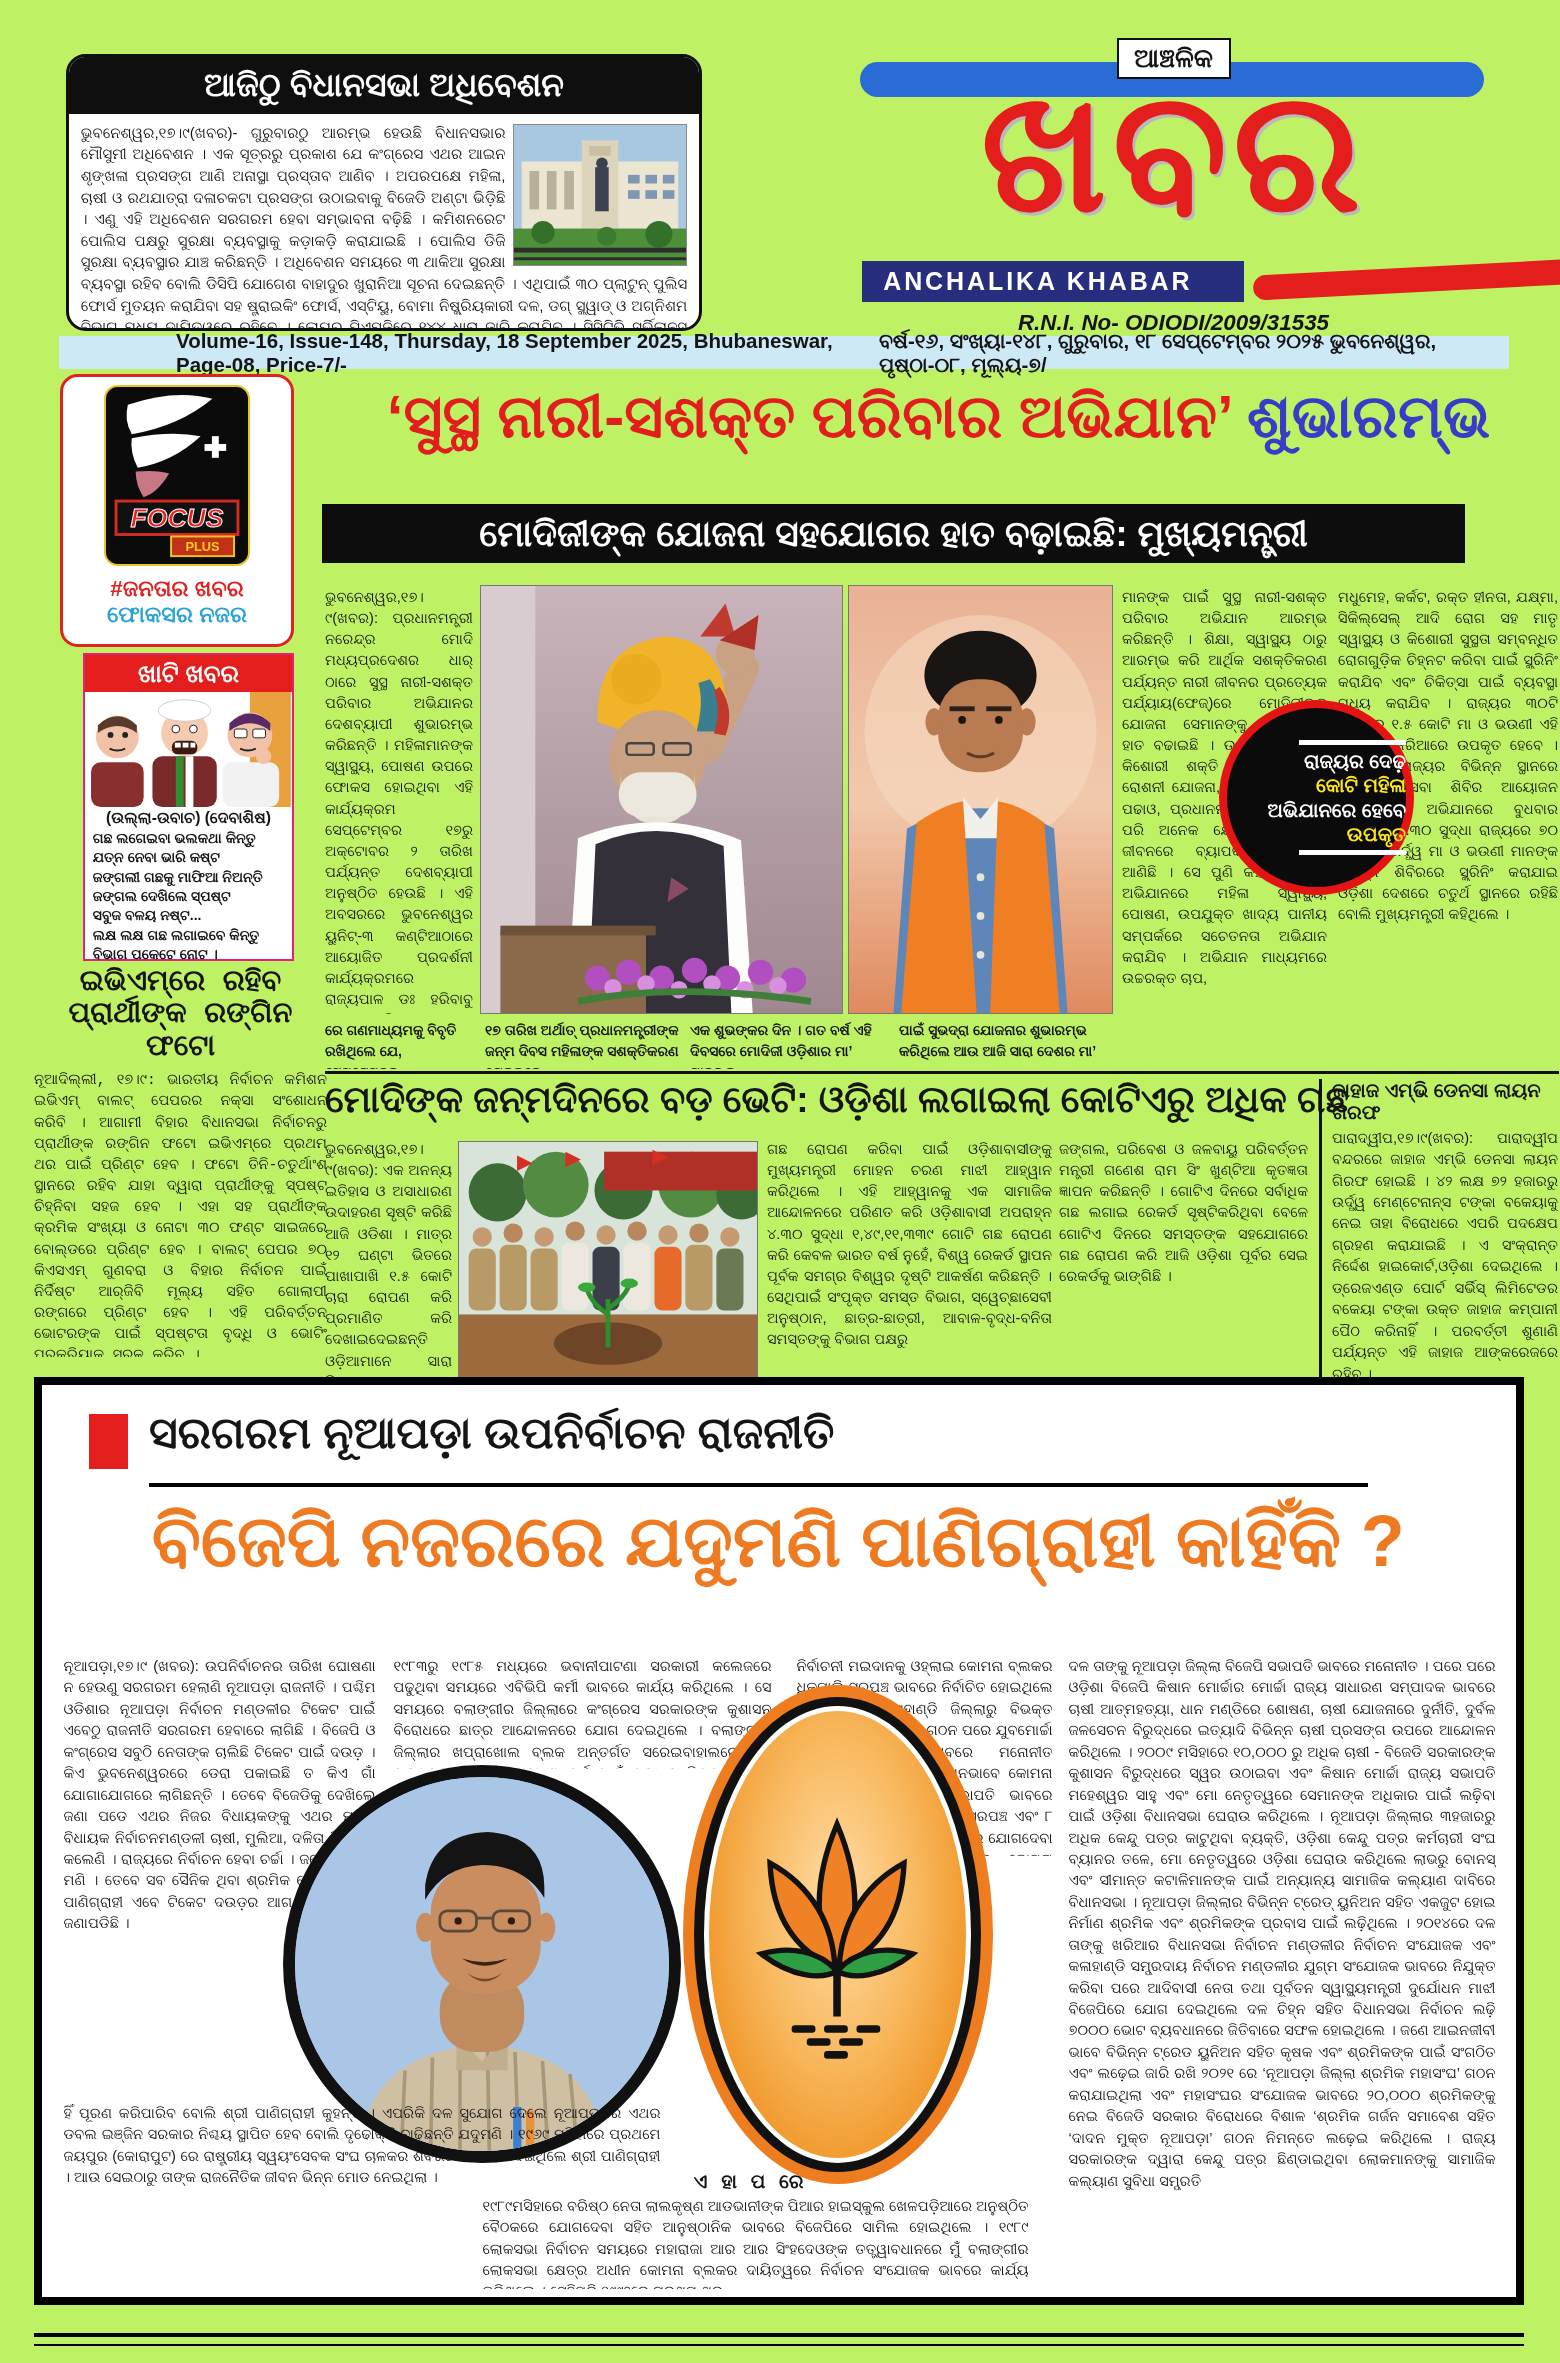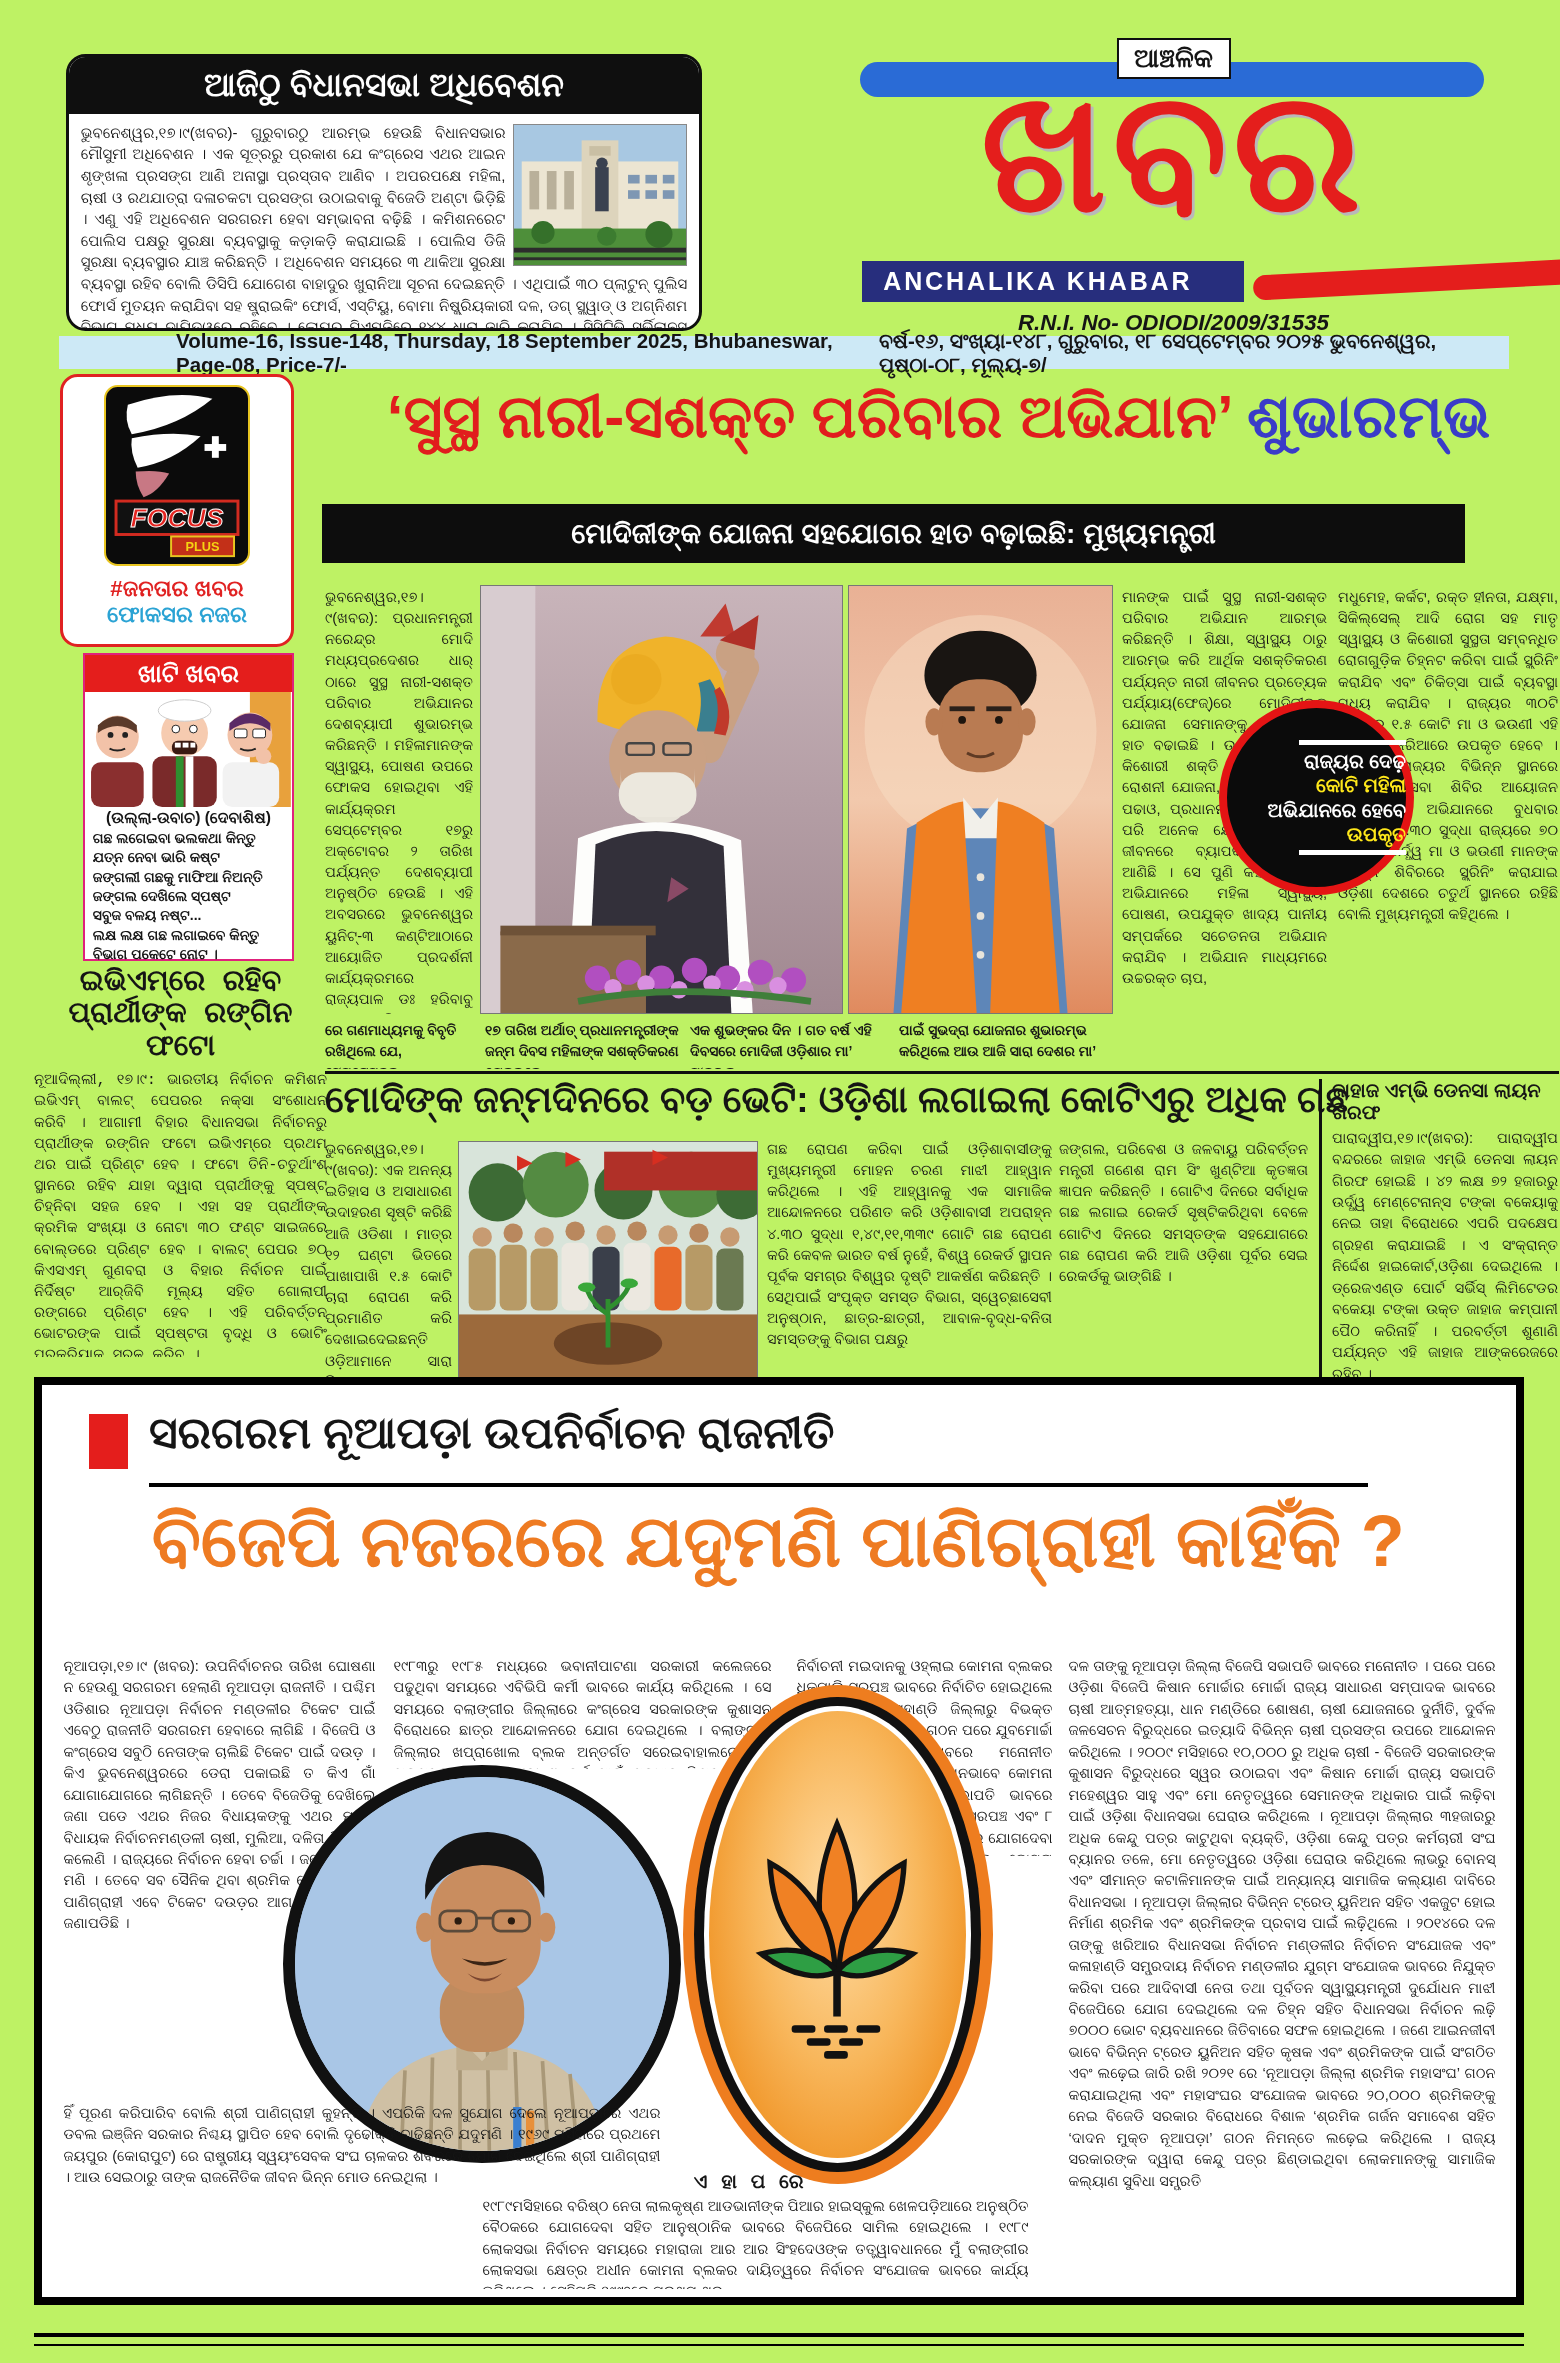--- a/index.html
+++ b/index.html
@@ -62,21 +62,21 @@
   .evm { left:34px; top:967px; width:293px;font-family:Liberation Mono, monospace; }
   .evm-head { font-size:29px; line-height:1.12; font-weight:800; text-align:center; }
   .evm-body { font-size:14.6px; line-height:1.45; margin-top:5.9px; }
 
   
   .lead-head { left:317px; top:382px; width:1243px; text-align:center; white-space:nowrap;
                font-size:60px; font-weight:800; }
   .lead-head .red { color:#e11d1d; }
   .lead-head .blue { color:#3a3cc8; }
   .lead-sub { left:322px; top:504px; width:1143px; height:59px; background:#0d0d0d;
-              color:#fff; text-align:center; line-height:59px; font-size:28px;
+              color:#fff; text-align:center; line-height:59px; font-size:36px;
               font-weight:bold; }
   .lead-col { font-size:14.6px; line-height:1.45; }
   .photo-frame { border:1px solid #777; }
   .badge { left:1219px; top:700px; width:195px; height:195px; border-radius:50%;
            background:#0b0b0b; border:8.8px solid #e41414; z-index:5;
            display:flex; flex-direction:column; justify-content:center; align-items:flex-end; }
   .badge-bar { width:107px; height:4.9px; background:#fff; margin:3.9px 0; }
   .badge-l { font-size:19.5px; font-weight:bold; line-height:1.25; }
   .cap { font-size:14px; font-weight:bold; line-height:1.5; }
   .rule-h { background:#0f0f0f; }

